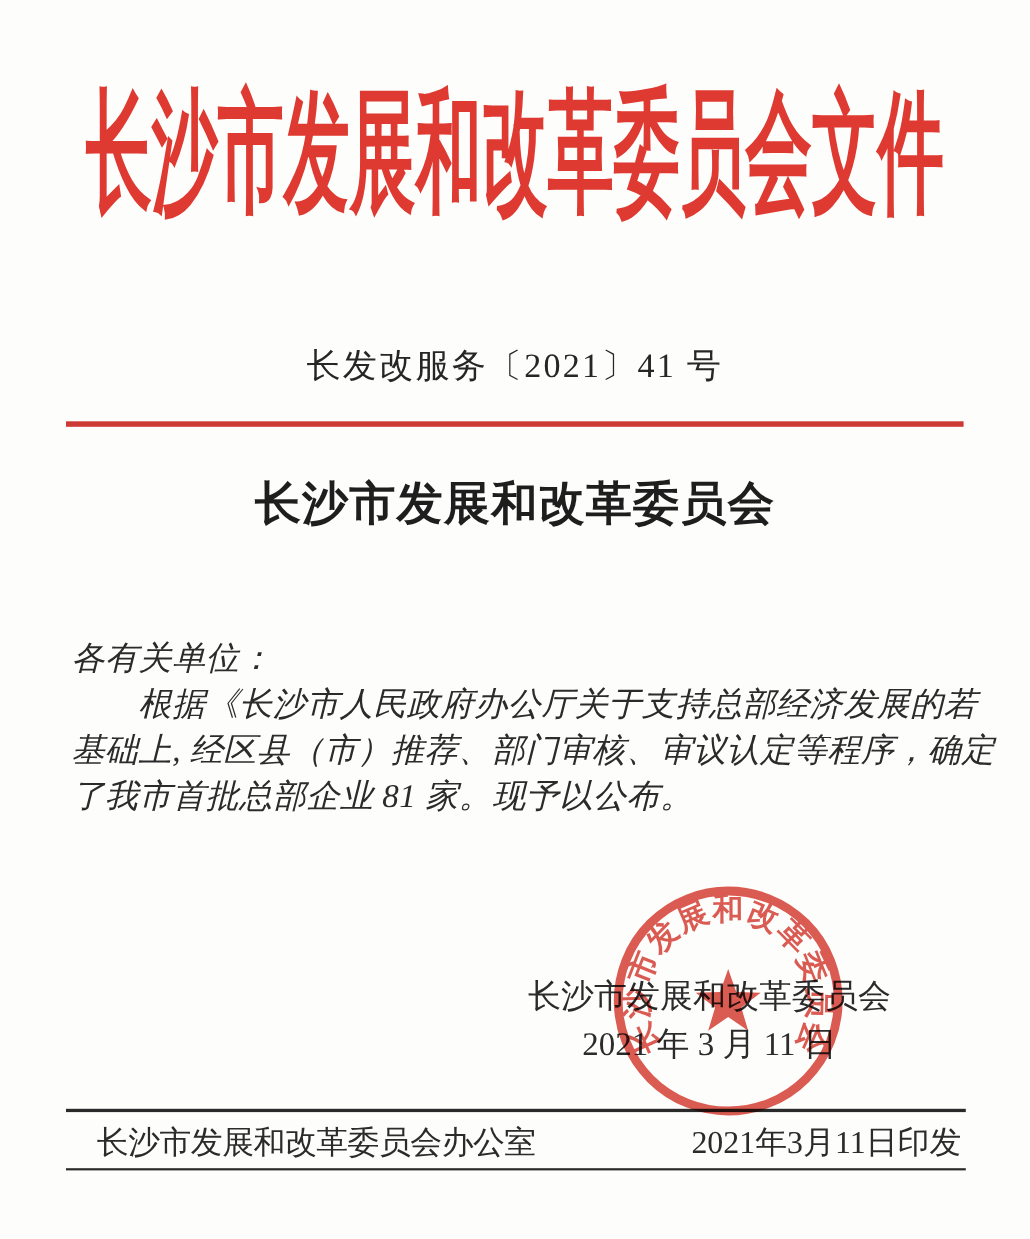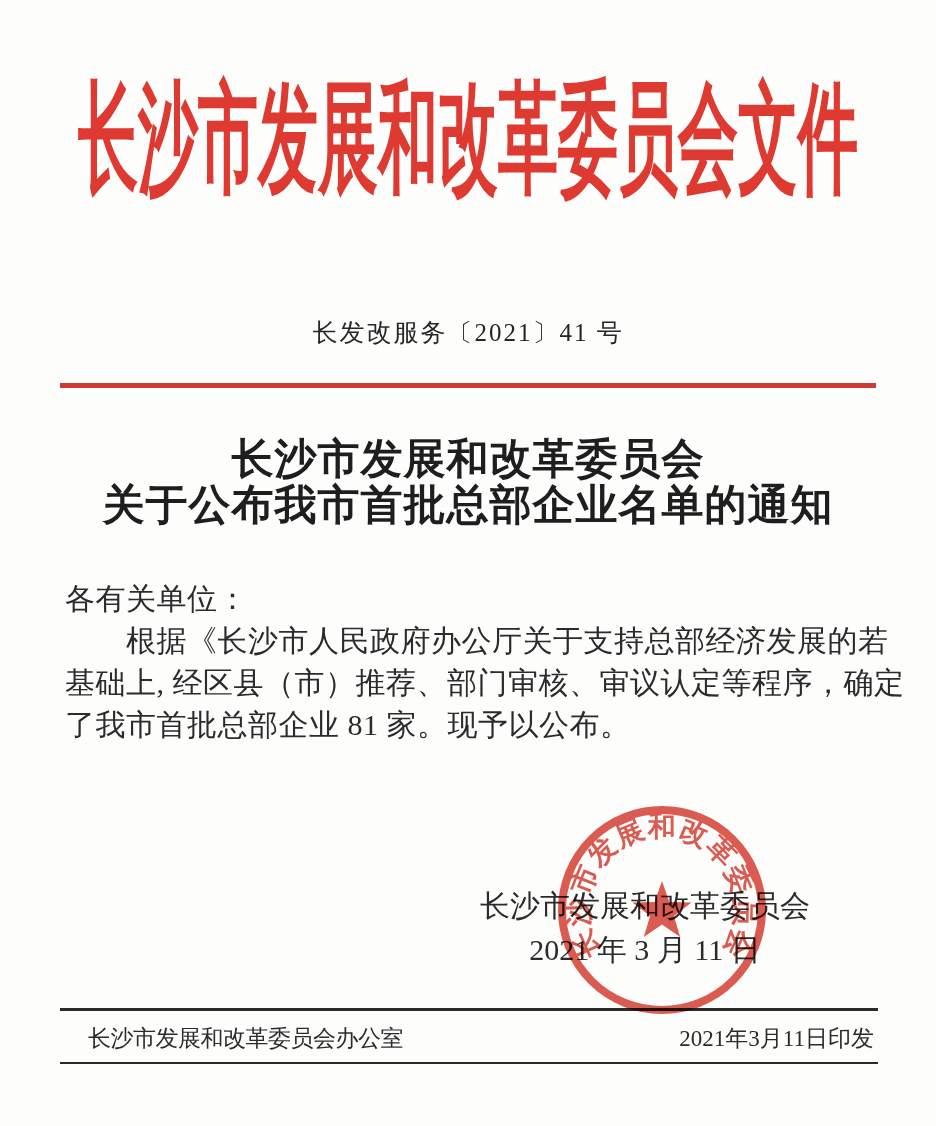--- a/index.html
+++ b/index.html
@@ -24,21 +24,21 @@
     color:#de3a31;
     white-space:nowrap;
     transform:scaleY(2.02);
     transform-origin:center center;
     letter-spacing:0px;
   }
   
   .doc-number {
     position:absolute; top:314px; left:0; width:100%;
     text-align:center;
-    font-size:25px; line-height:38px;
+    font-size:31px; line-height:38px;
     letter-spacing:2px;
     color:#262626;
   }
   
   .red-line {
     position:absolute; top:383px; left:60px;
     width:816px; height:5px;
     background:#cd3a35;
   }
   
@@ -49,21 +49,21 @@
     font-weight:bold; color:#1e1e1e;
     letter-spacing:1px;
   }
   
   .body-block {
     position:absolute; top:578px; left:65px; width:812px;
     font-size:30px; line-height:42px;
     color:#2b2b2b;
     letter-spacing:0.5px;
   }
-  .body-line { white-space:nowrap; }
+  .body-line { white-space:nowrap;font-style:italic; }
   .indent { padding-left:61px; }
   
   .sign-block {
     position:absolute; top:884px; left:450px; width:390px;
     text-align:center;
     font-size:30px; line-height:44px;
     color:#2b2b2b;
     z-index:1;
   }
   
@@ -80,21 +80,21 @@
     fill:#d8453b;
   }
   
   .footer-line-top {
     position:absolute; top:1008px; left:60px;
     width:818px; height:3px; background:#2a2a2a;
   }
   .footer-row {
     position:absolute; top:1022px; left:60px; width:818px;
     display:flex; justify-content:space-between; align-items:center;
-    font-size:23px; line-height:34px; color:#2b2b2b;
+    font-size:29px; line-height:34px; color:#2b2b2b;
   }
   .footer-left { margin-left:28px; letter-spacing:-0.5px; }
   .footer-right { margin-right:4px;text-align:right; }
   .footer-line-bottom {
     position:absolute; top:1062px; left:60px;
     width:818px; height:2px; background:#2a2a2a;
   }
 </style>
 </head>
 <body>
@@ -104,21 +104,20 @@
   <div class="banner-wrap">
     <div class="banner">长沙市发展和改革委员会文件</div>
   </div>
 
   <div class="doc-number">长发改服务〔2021〕41 号</div>
 
   <div class="red-line"></div>
 
   <div class="title">
     <div>长沙市发展和改革委员会</div>
-    <div>关于公布我市首批总部企业名单的通知</div>
   </div>
 
   <div class="body-block">
     <div class="body-line">各有关单位：</div>
     <div class="body-line indent">根据《长沙市人民政府办公厅关于支持总部经济发展的若</div>
     <div class="body-line">基础上, 经区县（市）推荐、部门审核、审议认定等程序，确定</div>
     <div class="body-line">了我市首批总部企业 81 家。现予以公布。</div>
   </div>
 
   <div class="sign-block">

